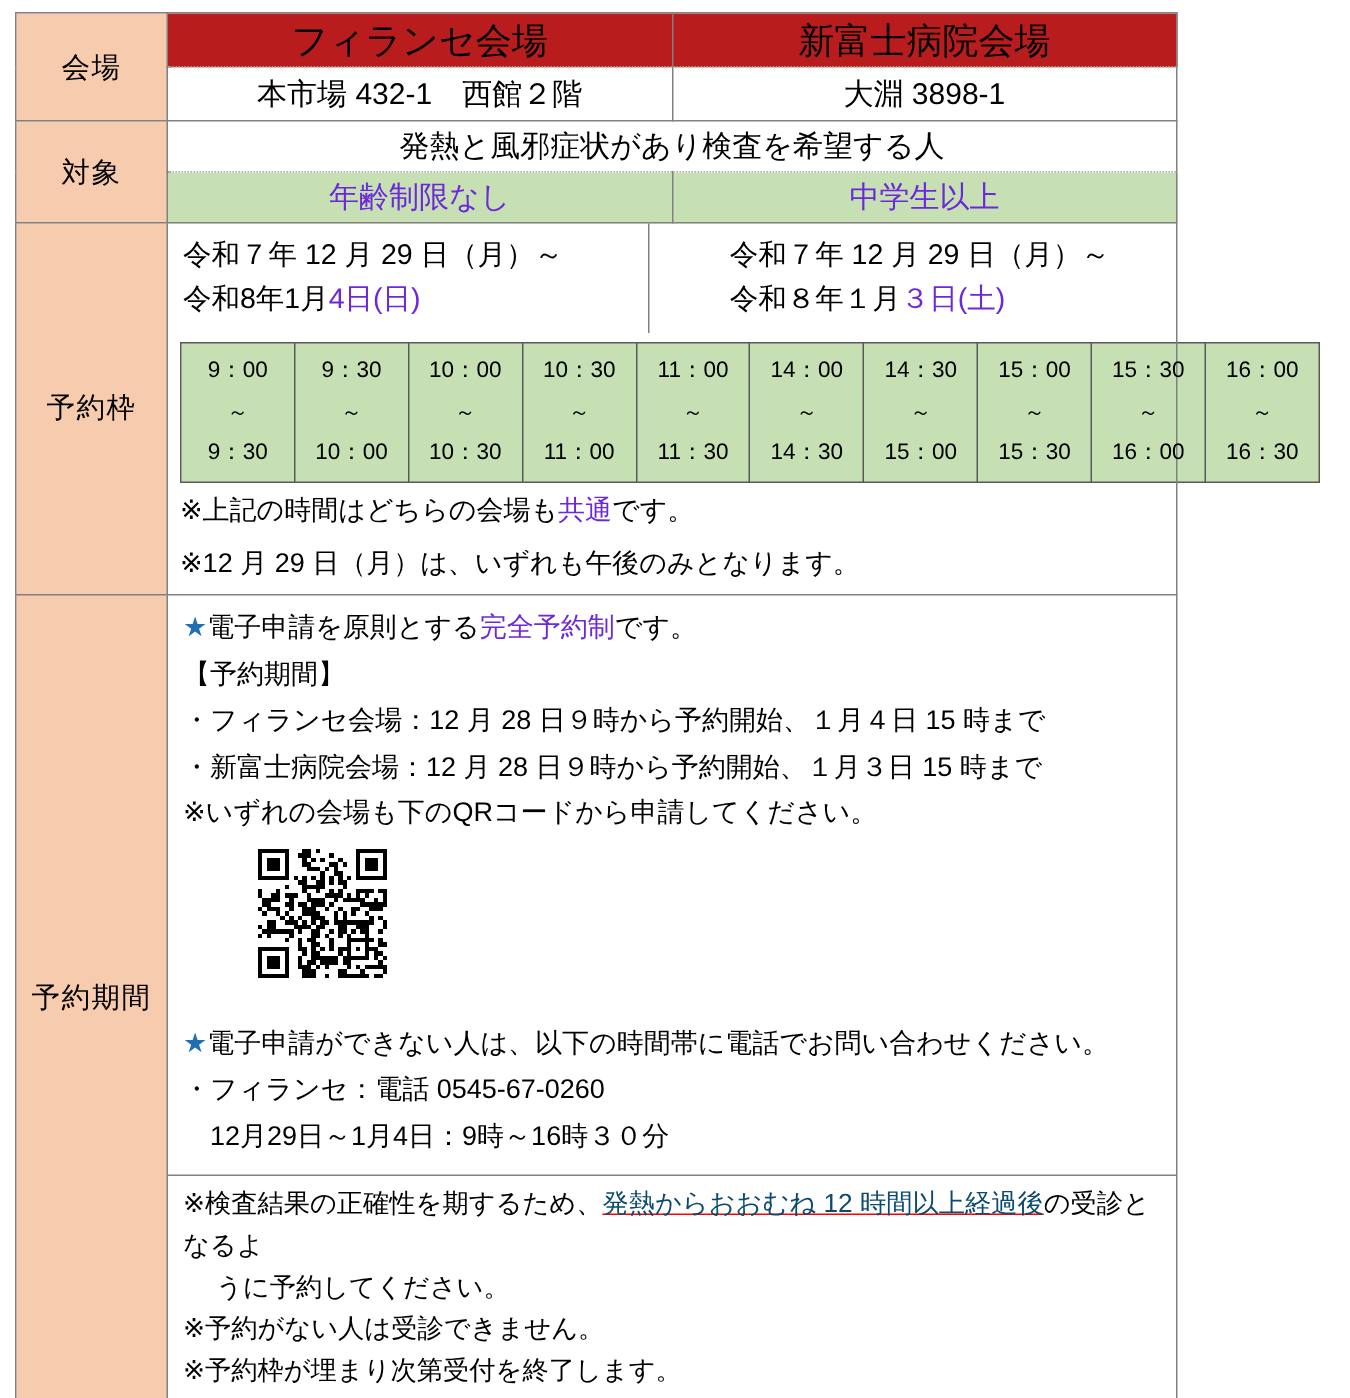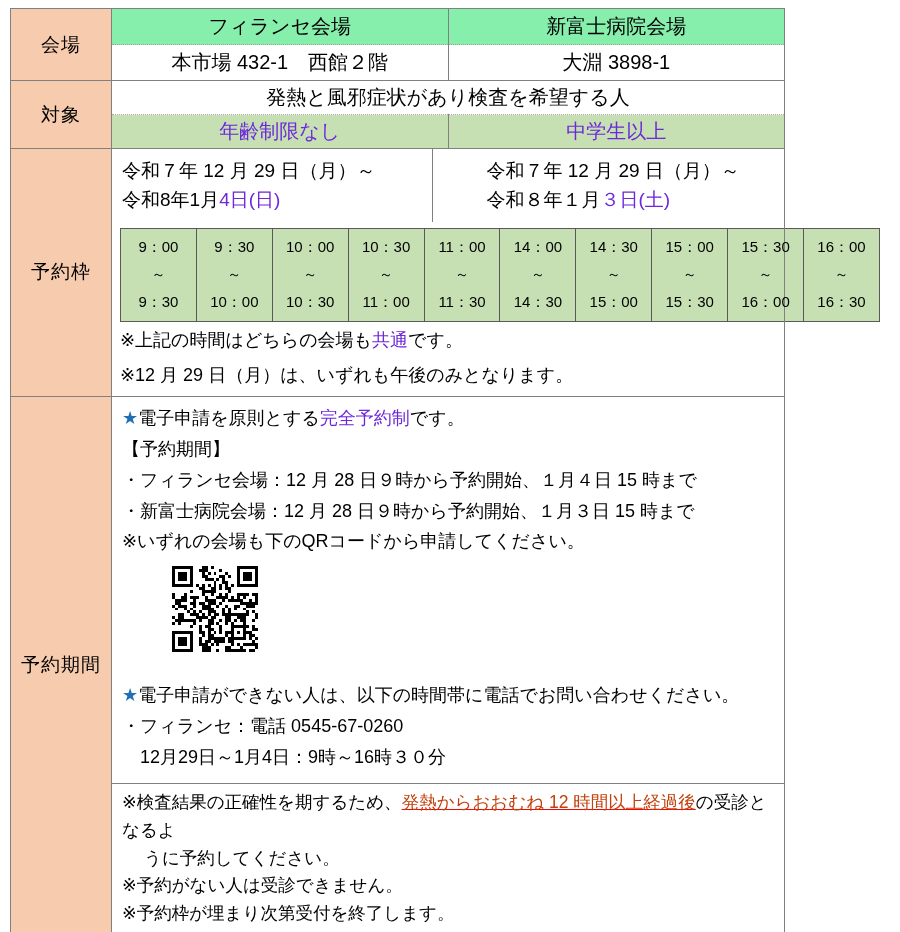--- a/index.html
+++ b/index.html
@@ -43,23 +43,23 @@
     letter-spacing: 1px;
     border: 1px solid #808080;
     width: 100px;
   }
   .red { color: #6d28d9; }
   .blue-star { color: #1F6FB5; font-size: 18px; }
 
   
   .venue-name {
     height: 35px;
-    font-size: 20px;
-    text-align: center;
-    background: #86efac;
+    font-size: 24px;
+    text-align: center;
+    background: #b91c1c;
     border: 1px solid #808080;
     border-bottom: 1px dotted #9aaa8c;
   }
   .venue-addr {
     height: 35px;
     font-size: 20px;
     text-align: center;
     background: #ffffff;
     border: 1px solid #808080;
     border-top: none;
@@ -165,21 +165,21 @@
   .footnotes {
     border-top: 1px solid #808080;
     padding: 5px 10px 6px 10px;
   }
   .f-line {
     font-size: 17.5px;
     line-height: 1.58;
   }
   .f-cont { padding-left: 22px; }
   .underline-red {
-    color: #c2410c;
+    color: #0c4a6e;
     text-decoration: underline;
     text-decoration-color: #FF0000;
   }
 </style>
 </head>
 <body>
 
 <div class="page">
 <table class="sheet">
 

